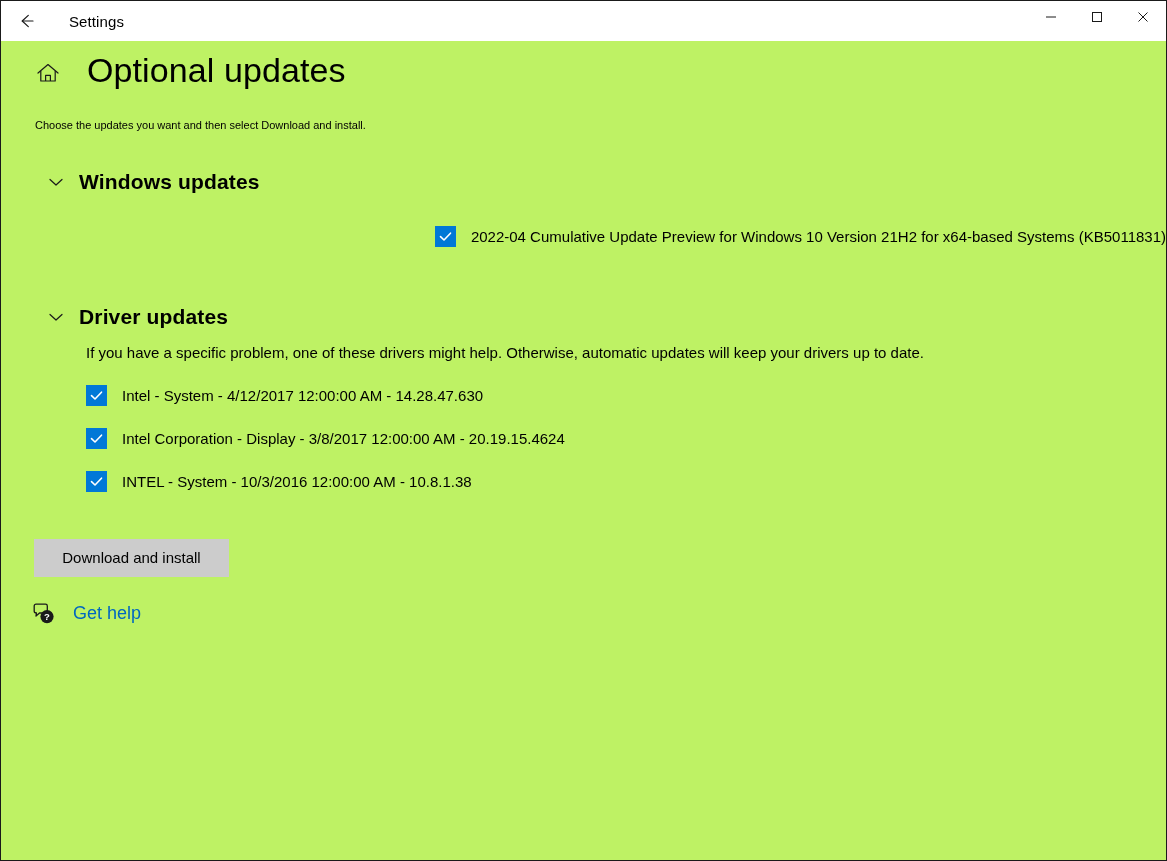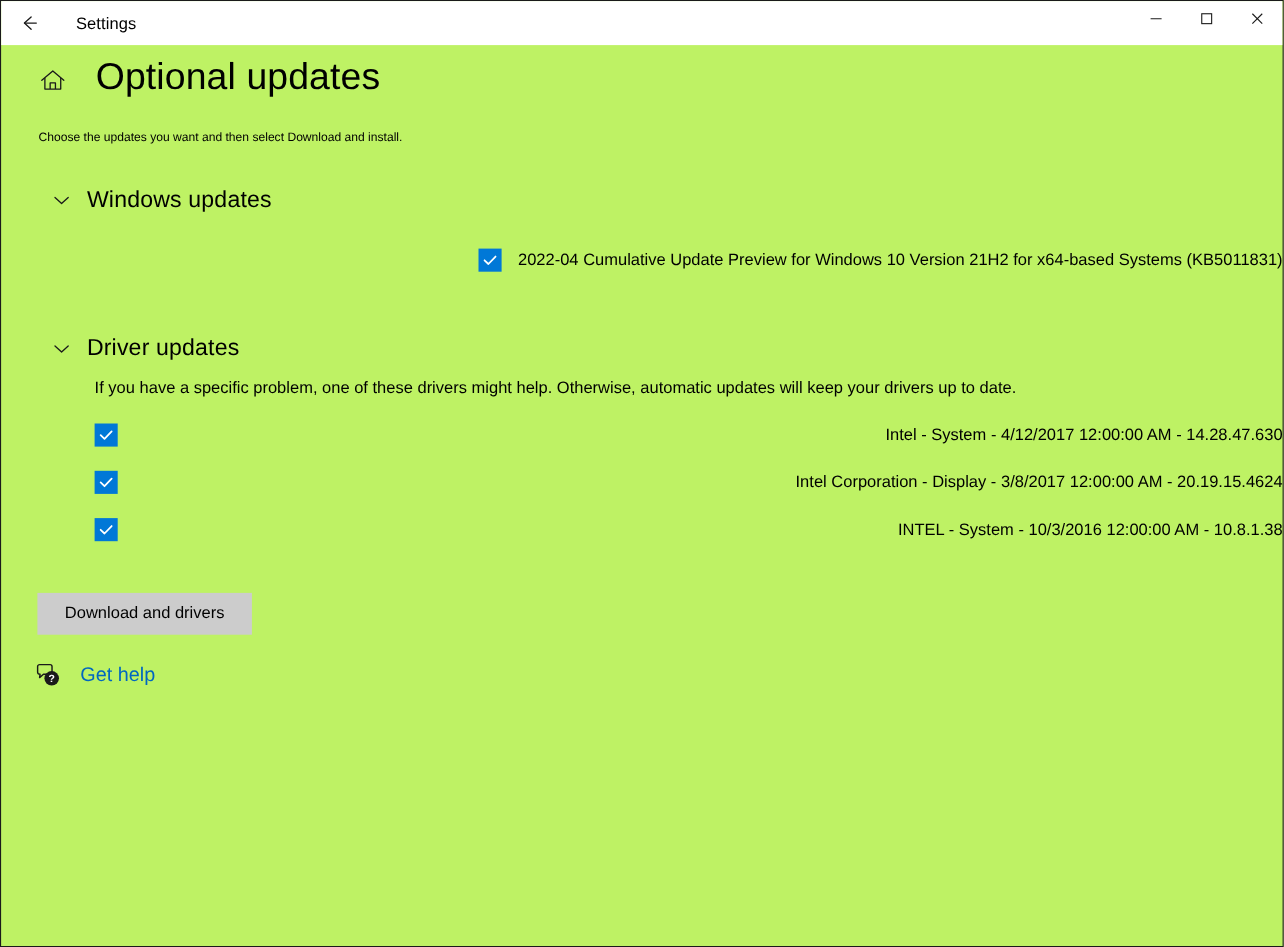--- a/index.html
+++ b/index.html
@@ -109,40 +109,40 @@
   .chevron {
     width: 22px;
     height: 22px;
     display: flex;
     align-items: center;
     justify-content: center;
     margin-right: 12px;
   }
   .section-title {
     font-size: 21px;
-    font-weight: 400;
+    font-weight: 700;
     color: #000000;
     letter-spacing: 0.15px;
   }
   .section-note {
     margin-left: 85px;
     margin-top: 15px;
     font-size: 15px;
     color: #000000;
   }
 
   
   .update-row {
     display: flex;
     align-items: center;
     margin-left: 85px;
     cursor: default;
   }
   #win-row-0   { margin-top: 32px; justify-content: flex-end; }
-  .driver-row  { margin-top: 22px; justify-content: space-between; }
+  .driver-row  { margin-top: 22px; }
   #driver-row-0 { margin-top: 24px; }
   .checkbox {
     width: 21px;
     height: 21px;
     flex: 0 0 21px;
     background: #0078d7;
     display: flex;
     align-items: center;
     justify-content: center;
     cursor: default;
@@ -298,21 +298,21 @@
 
   <div class="update-row driver-row">
     <span class="checkbox">
       <svg width="15" height="15" viewBox="0 0 15 15">
         <path d="M2.5 7.6 L6 11 L12.5 4.2" fill="none" stroke="#ffffff" stroke-width="1.6" stroke-linecap="round" stroke-linejoin="round"></path>
       </svg>
     </span>
     <span class="row-label">INTEL - System - 10/3/2016 12:00:00 AM - 10.8.1.38</span>
   </div>
 
-  <button id="download-button">Download and drivers</button>
+  <button id="download-button">Download and install</button>
 
   <div id="get-help-container">
     <span id="get-help-icon">
       <svg width="24" height="22" viewBox="0 0 24 22">
         <path d="M2.2 3 C2.2 1.9 3 1.2 4 1.2 L13.5 1.2 C14.5 1.2 15.3 1.9 15.3 3 L15.3 8.2 C15.3 9.3 14.5 10 13.5 10 L7.5 10 L4 13 L4.4 10 C3.2 9.9 2.2 9.2 2.2 8.2 Z" fill="none" stroke="#1a1a1a" stroke-width="1.3" stroke-linejoin="round"></path>
         <circle cx="15" cy="13.6" r="6.6" fill="#1a1a1a"></circle>
         <text x="15" y="17.4" font-family="'Liberation Sans', sans-serif" font-size="9.5" font-weight="bold" fill="#ffffff" text-anchor="middle">?</text>
       </svg>
     </span>
     <span id="get-help-link">Get help</span>

